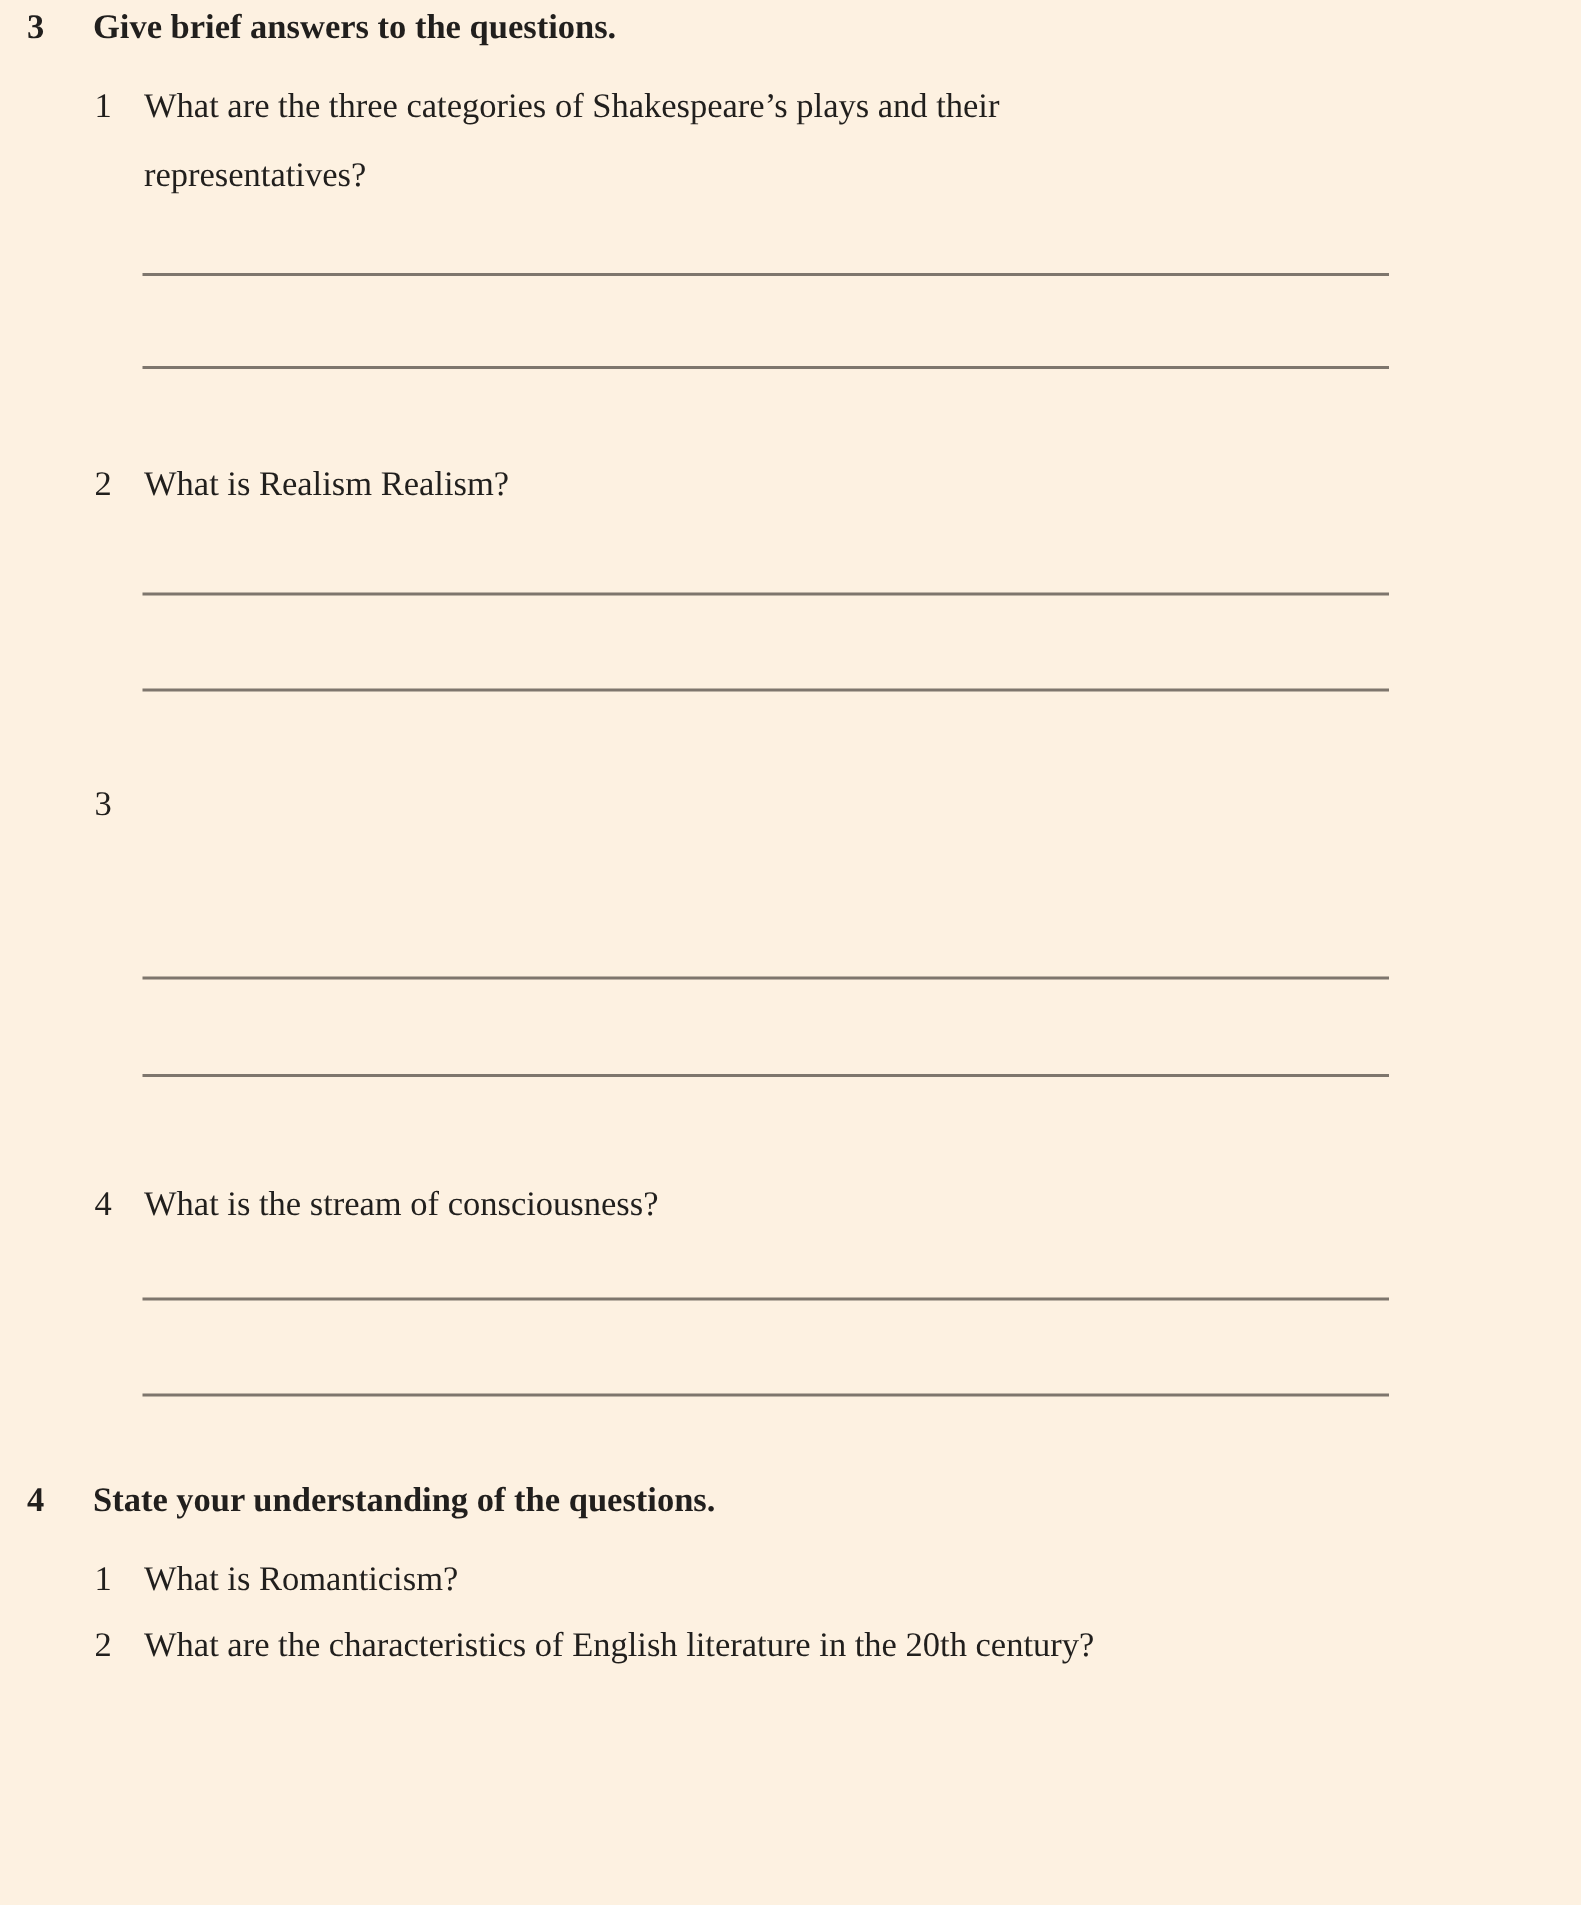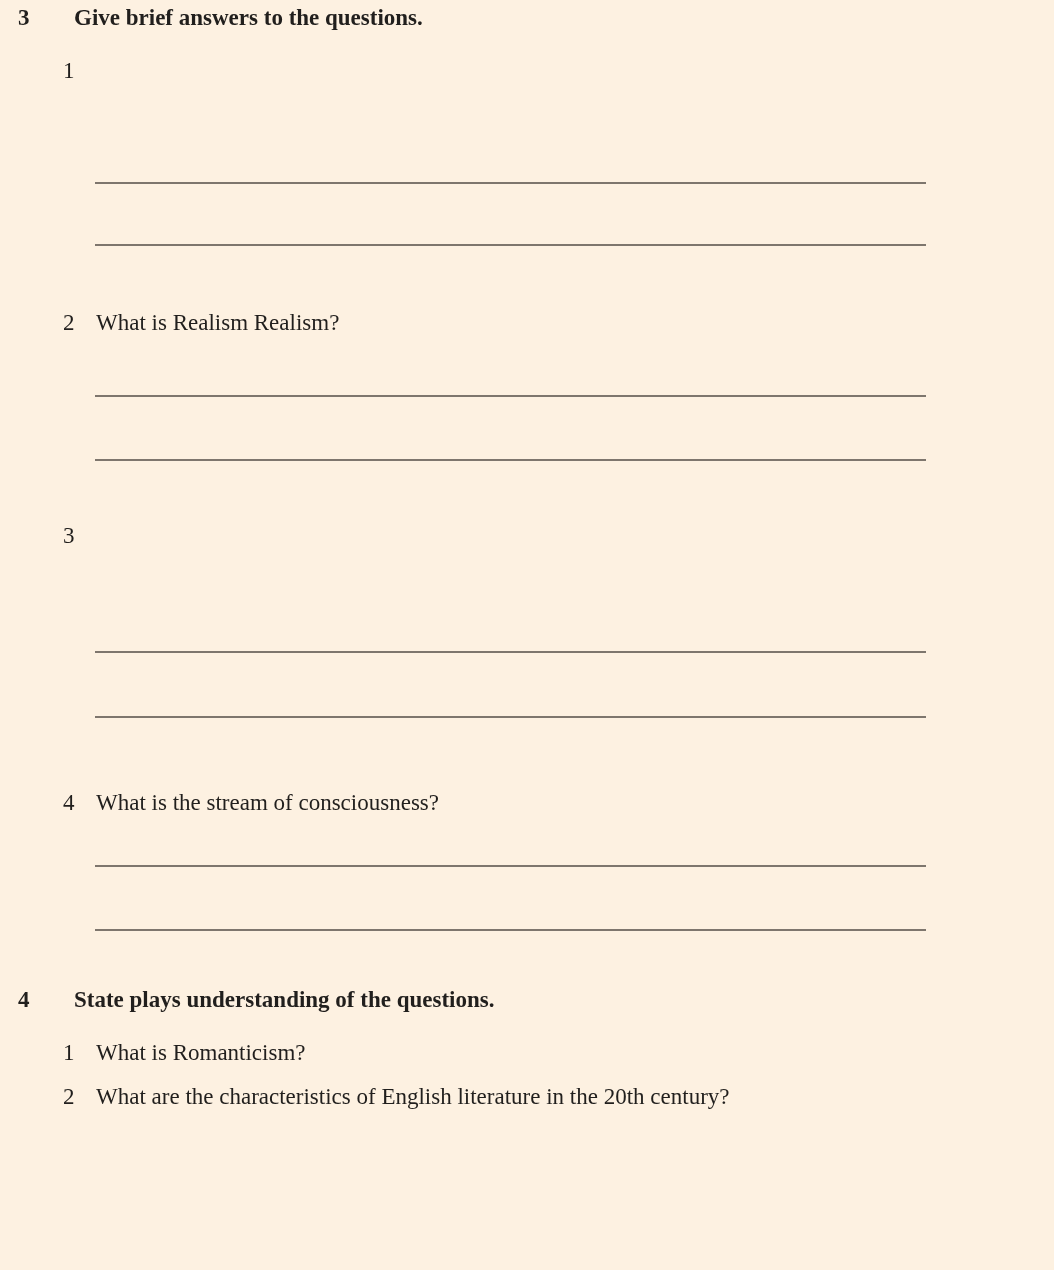--- a/index.html
+++ b/index.html
@@ -20,21 +20,20 @@
     left: 18px;
     font-size: 23px;
     font-weight: bold;
     line-height: 30px;
   }
   .sec-title {
     left: 62px;
     font-size: 23px;
     font-weight: bold;
     line-height: 30px;
-    margin-left: 12px;
   }
   .q-num {
     left: 63px;
     font-size: 23px;
     line-height: 46px;
   }
   .q-text {
     left: 96px;
     font-size: 23px;
     line-height: 46px;
@@ -49,20 +48,24 @@
 </style>
 </head>
 <body>
 
 <div class="page">
 
   <div class="abs sec-num" style="top:3px">3</div>
   <div class="abs sec-title" style="top:3px">Give brief answers to the questions.</div>
 
   <div class="abs q-num" style="top:48px">1</div>
+  <div class="abs q-text" style="top:48px">
+    <div>What are the three categories of Shakespeare’s plays and their</div>
+    <div>representatives?</div>
+  </div>
   <div class="abs answer-line" style="top:182px"></div>
   <div class="abs answer-line" style="top:244px"></div>
 
   <div class="abs q-num" style="top:300px">2</div>
   <div class="abs q-text" style="top:300px">
     <div>What is Realism Realism?</div>
   </div>
   <div class="abs answer-line" style="top:395px"></div>
   <div class="abs answer-line" style="top:459px"></div>
 
@@ -71,21 +74,21 @@
   <div class="abs answer-line" style="top:716px"></div>
 
   <div class="abs q-num" style="top:780px">4</div>
   <div class="abs q-text" style="top:780px">
     <div>What is the stream of consciousness?</div>
   </div>
   <div class="abs answer-line" style="top:865px"></div>
   <div class="abs answer-line" style="top:929px"></div>
 
   <div class="abs sec-num" style="top:985px">4</div>
-  <div class="abs sec-title" style="top:985px">State plays understanding of the questions.</div>
+  <div class="abs sec-title" style="top:985px">State your understanding of the questions.</div>
 
   <div class="abs q-num" style="top:1030px">1</div>
   <div class="abs q-text" style="top:1030px">
     <div>What is Romanticism?</div>
   </div>
 
   <div class="abs q-num" style="top:1074px">2</div>
   <div class="abs q-text" style="top:1074px">
     <div>What are the characteristics of English literature in the 20th century?</div>
   </div>

